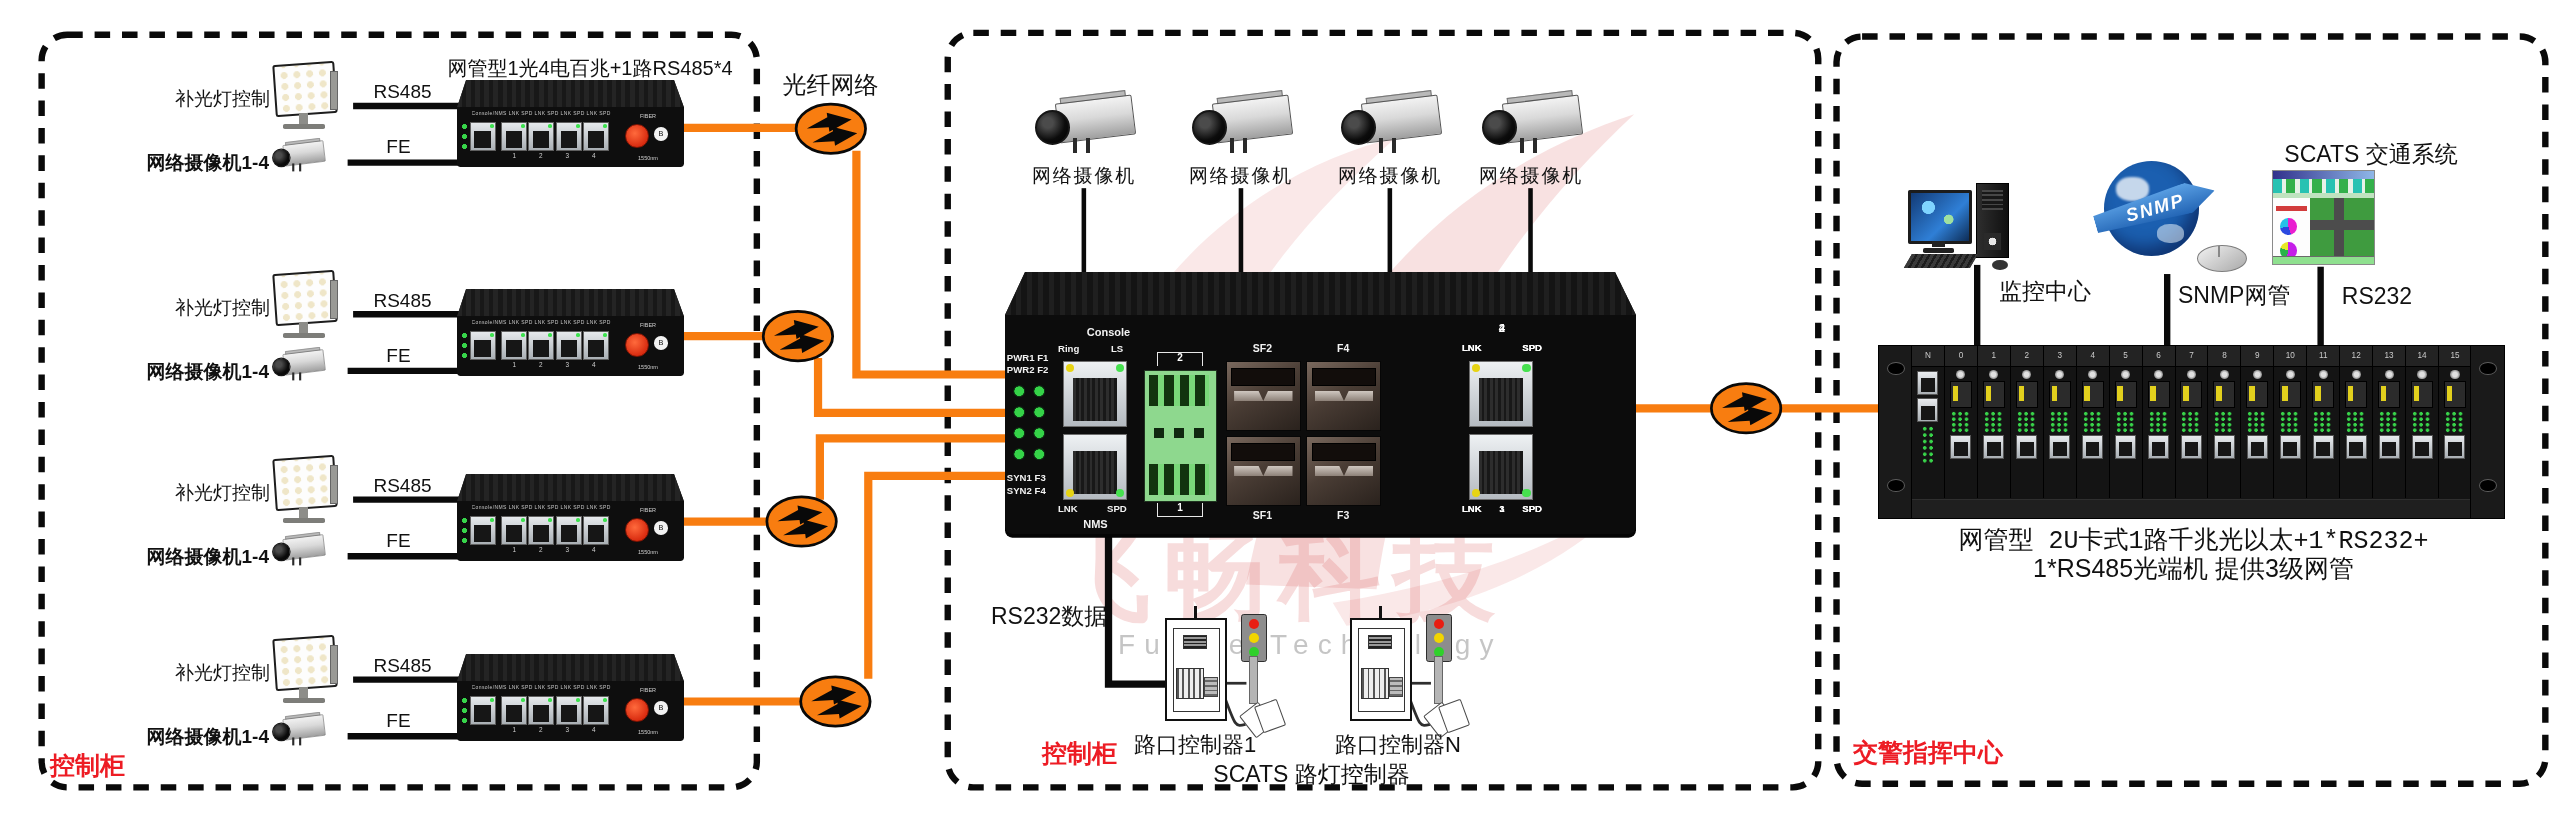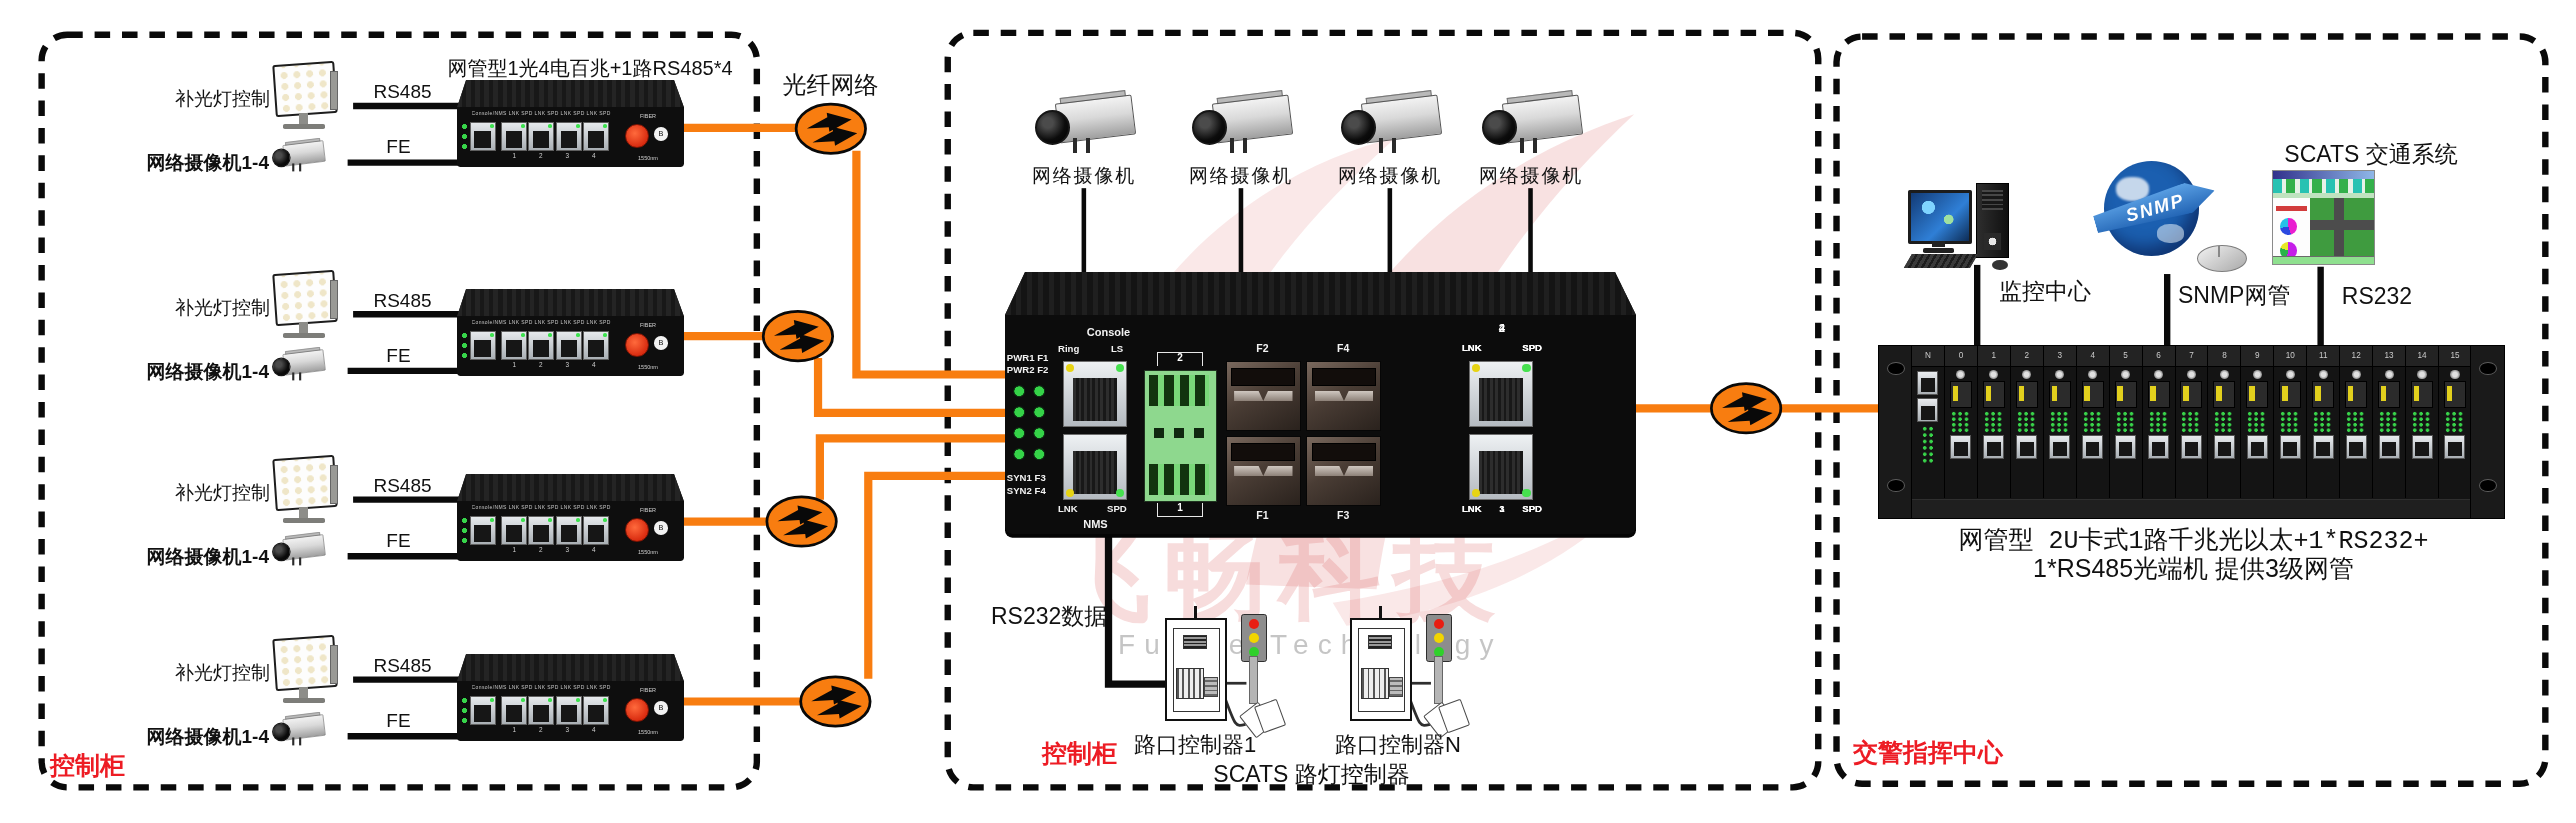--- a/index.html
+++ b/index.html
@@ -567,25 +567,25 @@
               <i></i>
               <i></i>
               <i></i>
             </div>
           <div class="row" style="top:93px;"></div>
         </div>
         <div class="bracket bot" style="left:152px;top:188px;">1</div>
 
         <div class="abs" style="left:219px;top:0;display:flex;gap:3.7px;">
 
-            <div class="sfp-col">
-            <div class="sfp-lab" style="top:27.4px;">F2</div>
+        <div class="sfp-col">
+            <div class="sfp-lab" style="top:27.4px;">SF2</div>
             <div class="cage" style="top:46px;"></div>
             <div class="cage" style="top:121px;"></div>
-            <div class="sfp-lab" style="top:194px;">F1</div>
+            <div class="sfp-lab" style="top:194px;">SF1</div>
           </div>
             <div class="sfp-col">
             <div class="sfp-lab" style="top:27.4px;">F4</div>
             <div class="cage" style="top:46px;"></div>
             <div class="cage" style="top:121px;"></div>
             <div class="sfp-lab" style="top:194px;">F3</div>
           </div>
           </div>
 
         <div class="abs" style="left:457px;top:0;display:flex;gap:7.3px;">

